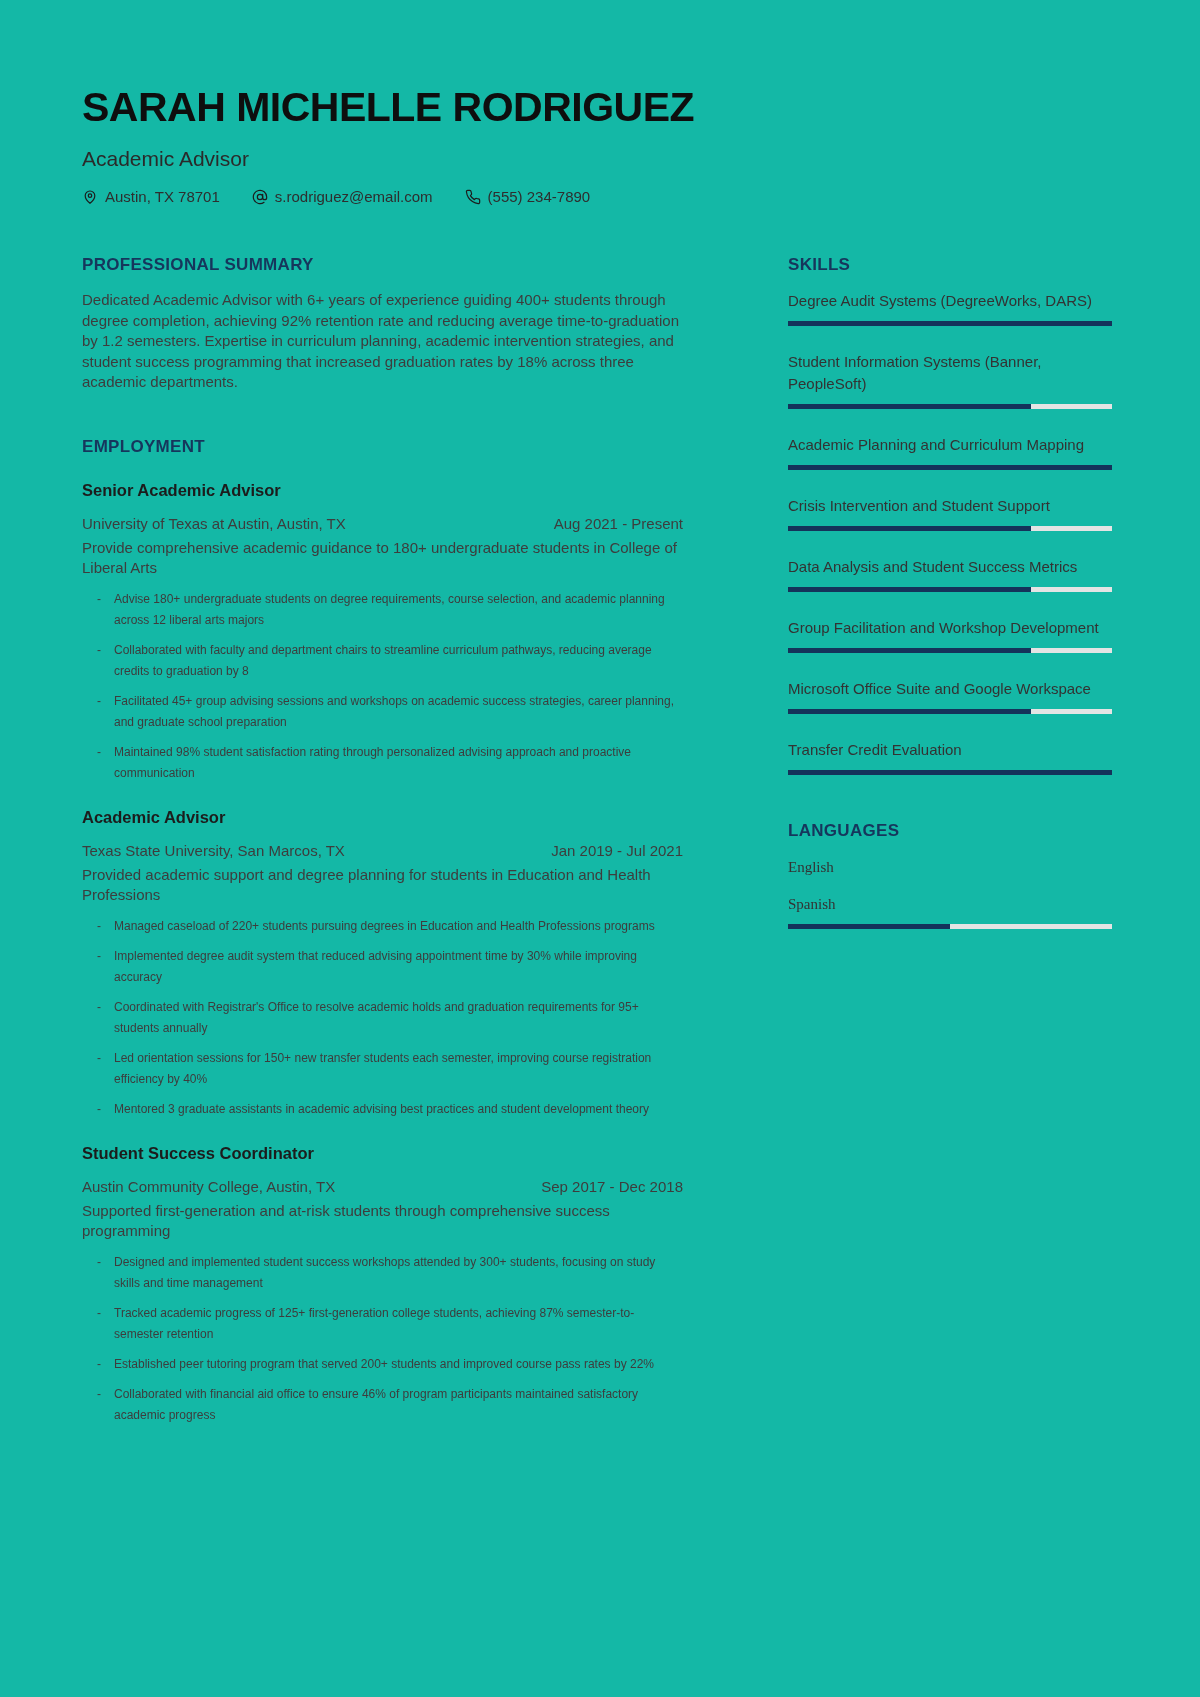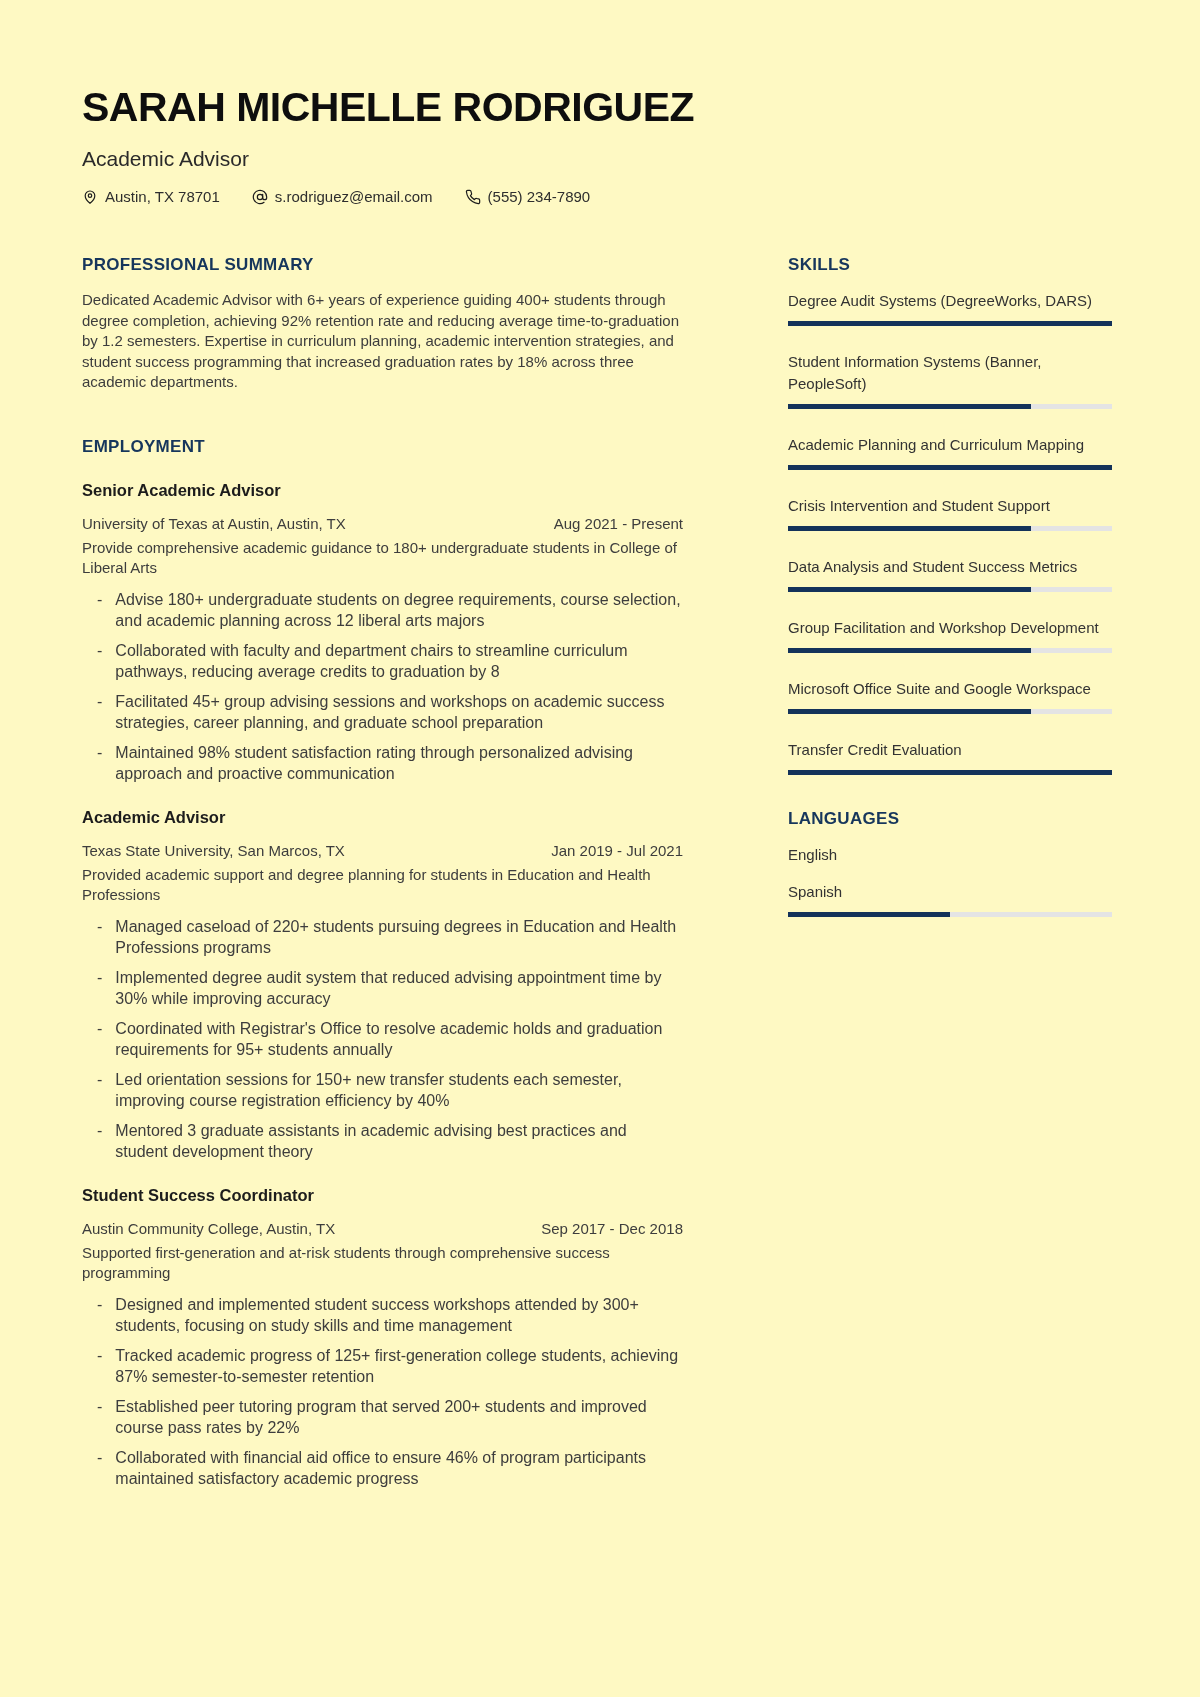--- a/index.html
+++ b/index.html
@@ -4,21 +4,21 @@
 <style>
   * { margin:0; padding:0; box-sizing:border-box; }
   html,body { background:#ffffff; }
   body {
     font-family:"Liberation Sans","DejaVu Sans",sans-serif;
     color:#3d3d3d;
     -webkit-font-smoothing:antialiased;
   }
   .page {
     width:1200px; height:1697px;
-    background:#fef9c3;
+    background:#14b8a6;
     padding:86px 88px 16px 82px;
     position:relative;
     overflow:hidden;
   }
   
   .name {
     font-size:41px; font-weight:700; color:#0e0e0e;
     letter-spacing:-0.5px; line-height:1.05;
   }
   .job-subtitle { font-size:21px; color:#2a2a2a; margin-top:18px; font-weight:400; }
@@ -42,35 +42,35 @@
   .job { margin-top:24px; }
   .job:first-of-type { margin-top:15px; }
   .job-title { font-size:16.5px; font-weight:700; color:#1c1c1c; }
   .job-meta {
     display:flex; justify-content:space-between; align-items:baseline;
     font-size:15px; color:#3d3d3d; margin-top:15px;
   }
   .job-desc { font-size:15px; line-height:20.5px; margin-top:6px; }
   .bullets { margin-top:10px; }
   .bullet {
-    display:flex; font-size:16px; line-height:21px;
+    display:flex; font-size:12px; line-height:21px;
     margin-bottom:9px; color:#3d3d3d;
   }
   .bullet::before { content:"-"; flex:none; margin-left:15px; margin-right:13px; }
   
   .skill { margin-bottom:25px; }
   .skill-label { font-size:15px; line-height:22px; color:#333333; }
   .bar {
     height:5px; background:#e4e4e4; margin-top:9px;
     position:relative; width:100%;
   }
   .bar-fill { height:100%; background:#14335a; width:0; }
   
-  .lang-section { margin-top:34px; }
-  .lang { margin-bottom:15px; }
+  .lang-section { margin-top:46px; }
+  .lang { margin-bottom:15px;font-family:Liberation Serif, serif; }
   .lang-label { font-size:15px; line-height:22px; color:#333333; }
 </style>
 </head>
 <body>
 
 <div class="page">
 
   <div>
     <div class="name">SARAH MICHELLE RODRIGUEZ</div>
     <div class="job-subtitle">Academic Advisor</div>

